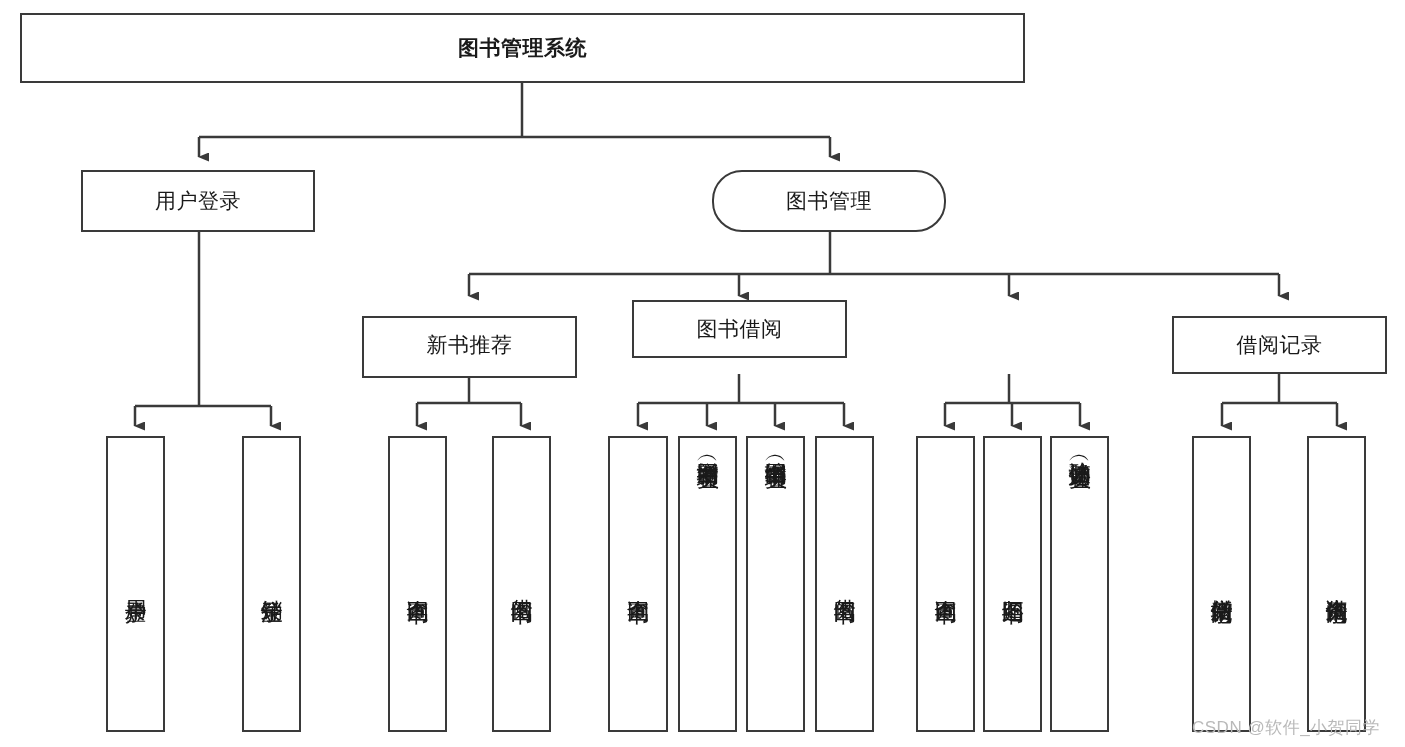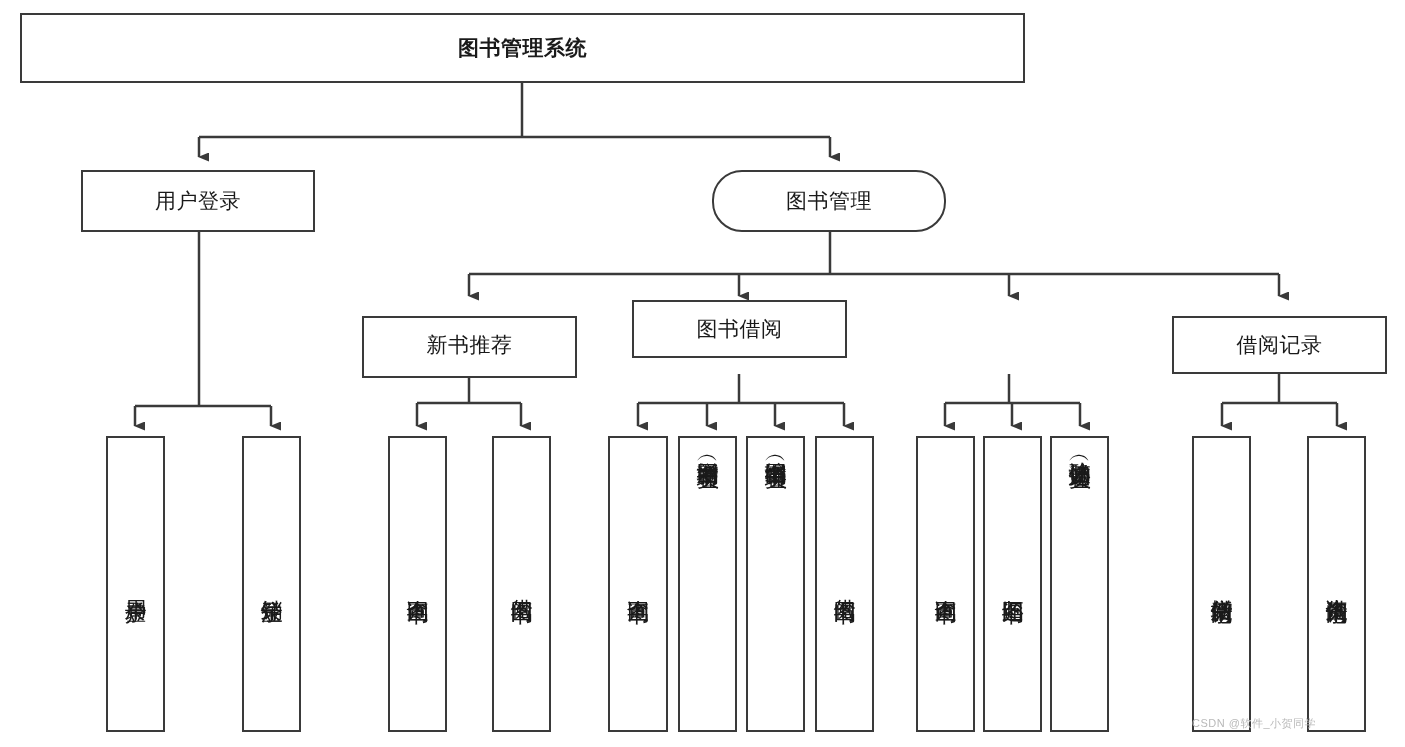--- a/index.html
+++ b/index.html
@@ -60,21 +60,21 @@
     line-height: 1.12;
     letter-spacing: 1px;
     white-space: nowrap;
   }
   .node.vertical.centered {
     align-items: center;
     padding-top: 0;
   }
   .watermark {
     position: absolute;
-    font-size: 11px;
+    font-size: 17px;
     color: #b9b9b9;
     letter-spacing: 0.5px;
     white-space: nowrap;
     user-select: none;
   }
 </style>
 </head>
 <body>
 
 <div id="canvas">

